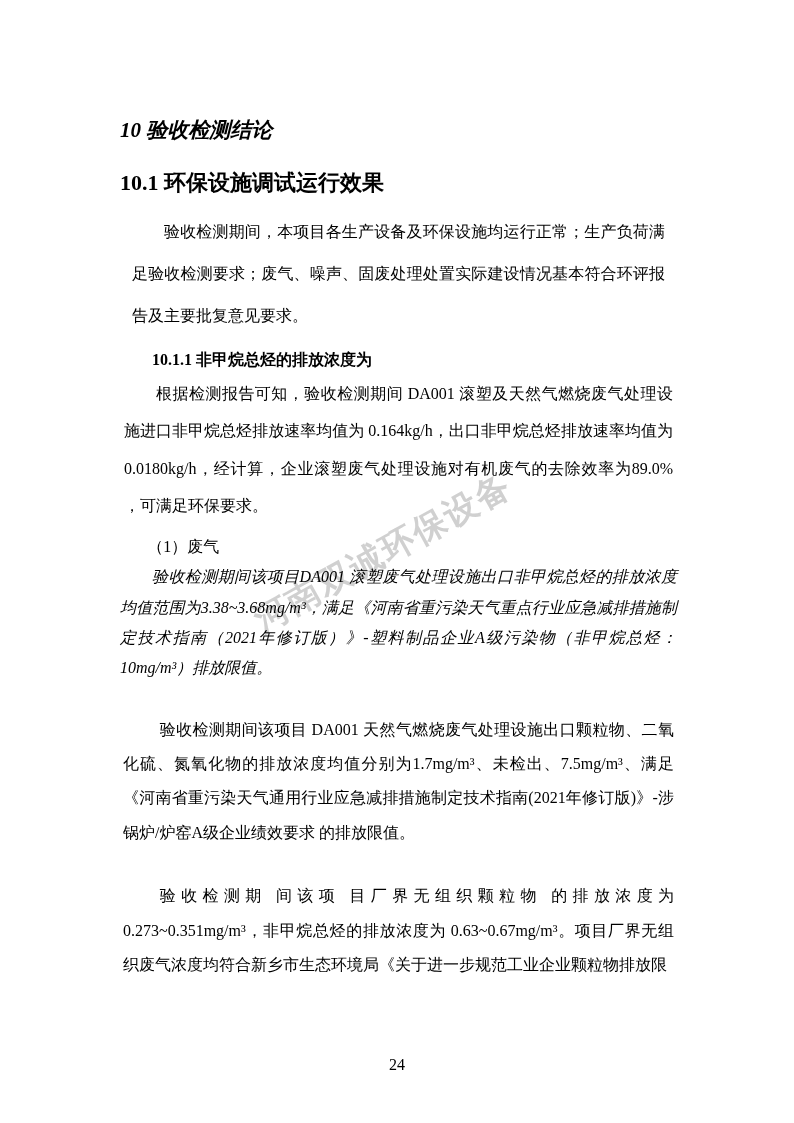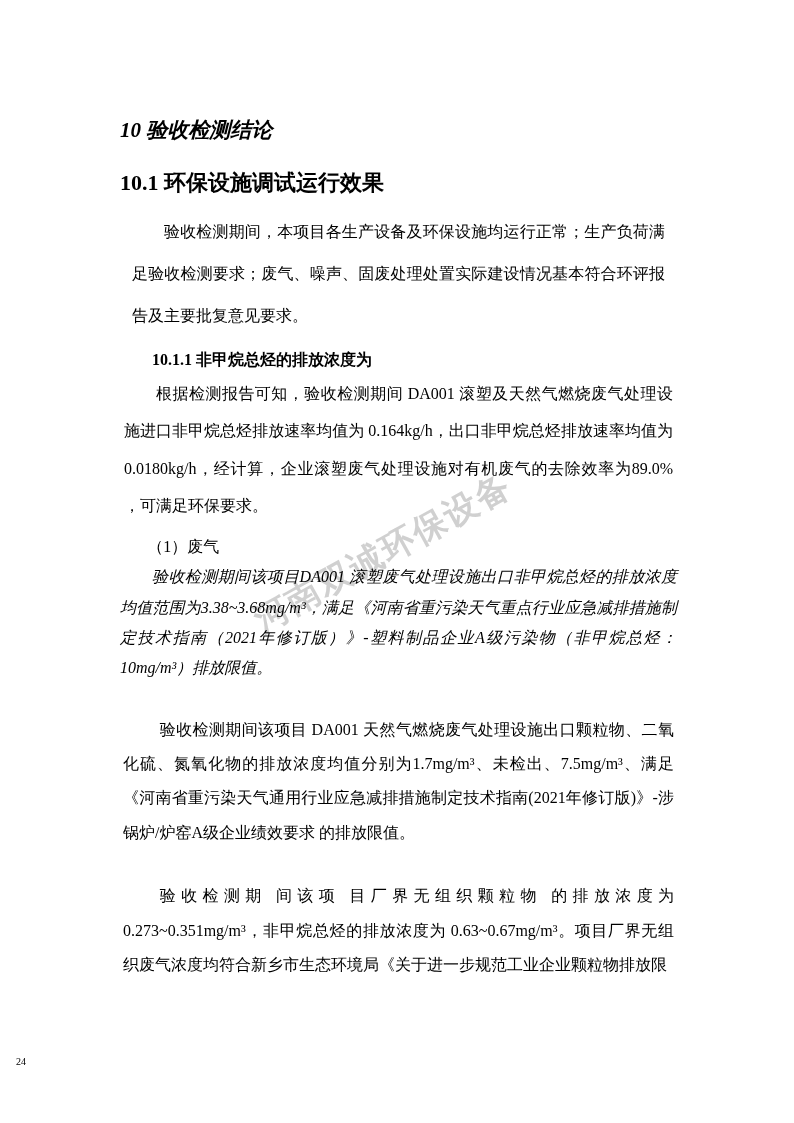--- a/index.html
+++ b/index.html
@@ -90,24 +90,23 @@
     margin: 3px;
     margin-top: 29px;
     text-indent: 2.3em;
     line-height: 2.15;
   }
   .page-number {
     position: absolute;
     left: 0;
     right: 0;
     top: 1056px;
-    text-align: left;
-    font-size: 10px;
+    text-align: center;
+    font-size: 16px;
     z-index: 2;
-    margin-left: 16px;
   }
 </style>
 </head>
 <body>
 
 <div class="page">
 
   <div class="watermark">河南双诚环保设备</div>
 
   <div class="content">

